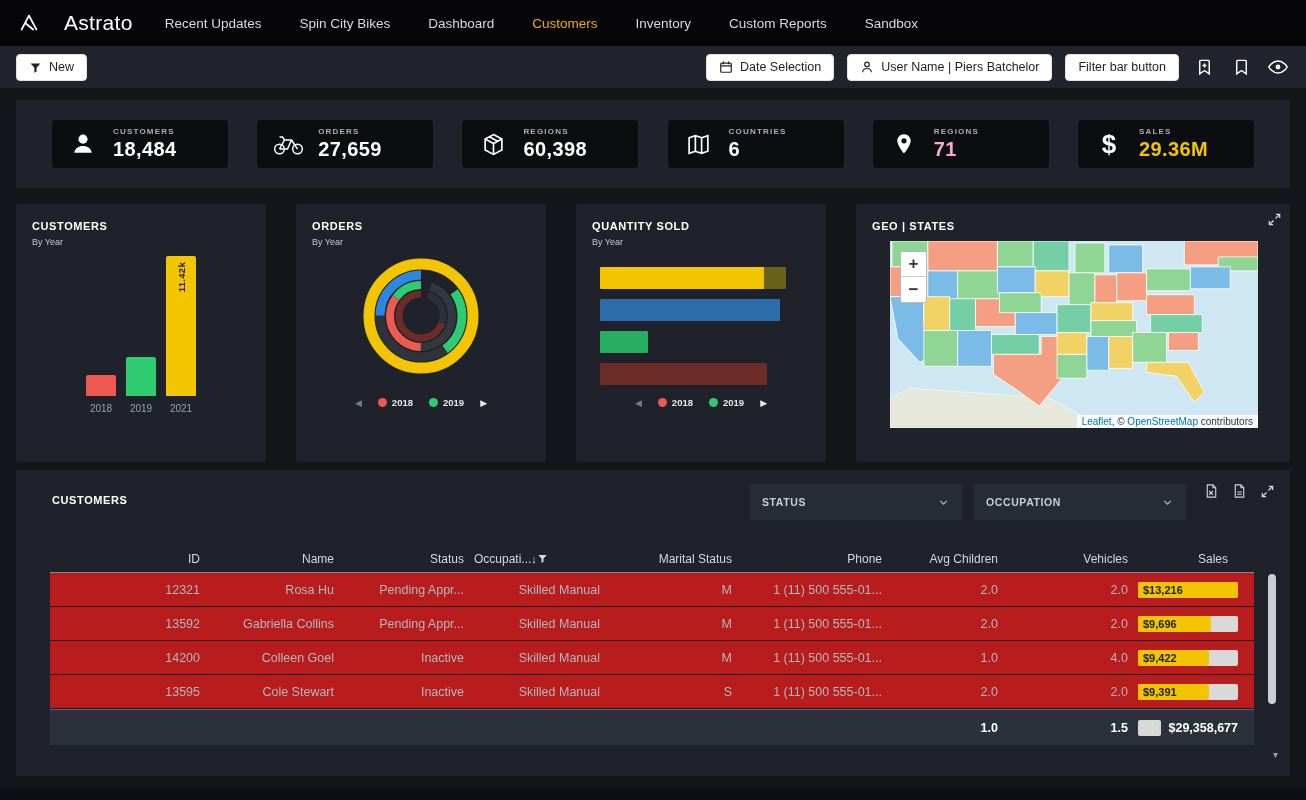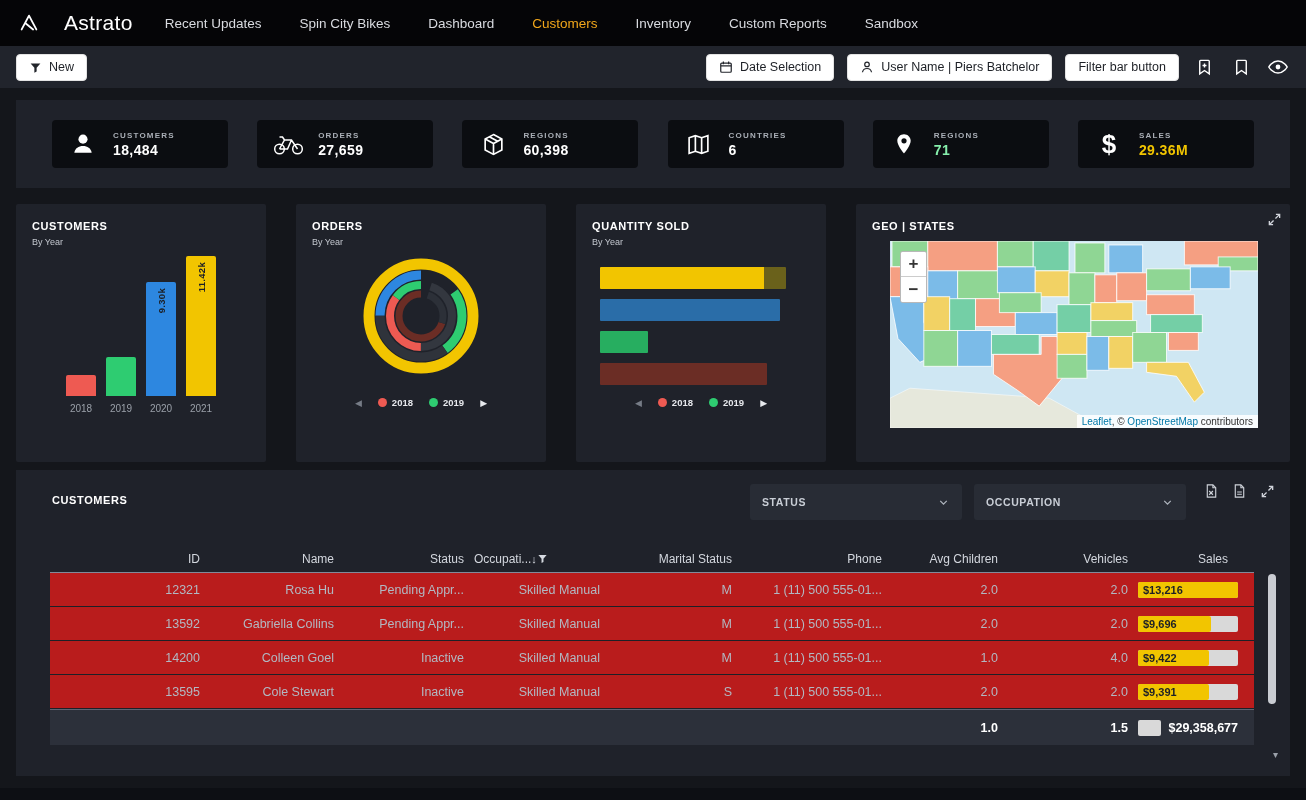--- a/index.html
+++ b/index.html
@@ -17,21 +17,21 @@
   .btn-white{background:#fff;border:1px solid #e3e3e3;border-radius:4px;height:27px;display:inline-flex;align-items:center;gap:7px;padding:0 12px;font-size:12.5px;color:#1d2026;cursor:pointer;white-space:nowrap;}
   .toolbar-right{margin-left:auto;display:flex;align-items:center;gap:13px;}
   .icon-btn{display:inline-flex;align-items:center;justify-content:center;width:24px;height:24px;cursor:pointer;}
 
   
   .kpi-panel{position:absolute;top:100px;left:16px;right:16px;height:88px;background:#1f222a;display:flex;align-items:center;justify-content:space-between;padding:0 36px;}
   .kpi-card{width:176px;height:48px;background:#0b0d11;border-radius:4px;display:flex;align-items:center;padding:0 14px;gap:13px;cursor:pointer;}
   .kpi-icon{width:34px;display:flex;align-items:center;justify-content:center;}
   .kpi-meta{display:flex;flex-direction:column;gap:2px;}
   .kpi-label{font-size:8px;font-weight:700;color:#a9aeb6;letter-spacing:1.2px;}
-  .kpi-value{font-size:14px;font-weight:700;color:#fff;letter-spacing:.4px;}
+  .kpi-value{font-size:20px;font-weight:700;color:#fff;letter-spacing:.4px;}
   .dollar-glyph{font-size:26px;font-weight:700;color:#fff;}
 
   
   .charts-row{position:absolute;top:204px;left:16px;right:16px;height:258px;display:flex;gap:30px;}
   .panel{background:#1f222a;position:relative;border-radius:2px;}
   .chart-panel{flex:0 0 250px;}
   .geo-panel{flex:1;}
   .panel-title{position:absolute;top:16px;left:16px;font-size:11px;font-weight:700;color:#fff;letter-spacing:.6px;}
   .panel-sub{position:absolute;top:33px;left:16px;font-size:9px;color:#c3c7ce;}
   .expand-corner{position:absolute;top:8px;right:8px;cursor:pointer;}
@@ -223,21 +223,21 @@
         </span>
       </div><div class="kpi-card">
         <span class="kpi-icon">
           <svg width="24" height="24" viewBox="0 0 24 24">
             <path d="M12 2.2c-3.7 0-6.7 2.9-6.7 6.6 0 4.9 6.7 12.7 6.7 12.7s6.7-7.8 6.7-12.7c0-3.7-3-6.6-6.7-6.6z" fill="#fff"></path>
             <circle cx="12" cy="8.8" r="2.6" fill="#0b0d11"></circle>
           </svg>
         </span>
         <span class="kpi-meta">
           <span class="kpi-label">REGIONS</span>
-          <span class="kpi-value" style="color:#86efac">71</span>
+          <span class="kpi-value" style="color:#f9a8d4">71</span>
         </span>
       </div><div class="kpi-card">
         <span class="kpi-icon">
           <span class="dollar-glyph">$</span>
         </span>
         <span class="kpi-meta">
           <span class="kpi-label">SALES</span>
           <span class="kpi-value" style="color:#f2c500">29.36M</span>
         </span>
       </div></div>
@@ -249,26 +249,20 @@
     <div class="panel-title">CUSTOMERS</div>
     <div class="panel-sub">By Year</div>
     <div class="vbar-chart">
         <div class="vbar-col">
           <div class="vbar" style="height: 21px; background: rgb(238, 90, 82);"></div>
           <div class="vbar-year">2018</div>
         </div>
         <div class="vbar-col">
           <div class="vbar" style="height: 39px; background: rgb(46, 204, 113);"></div>
           <div class="vbar-year">2019</div>
-        </div>
-        <div class="vbar-col">
-          <div class="vbar" style="height: 114px; background: rgb(45, 135, 224);">
-            <span class="vbar-label">9.30k</span>
-          </div>
-          <div class="vbar-year">2020</div>
         </div>
         <div class="vbar-col">
           <div class="vbar" style="height: 140px; background: rgb(242, 197, 0);">
             <span class="vbar-label">11.42k</span>
           </div>
           <div class="vbar-year">2021</div>
         </div>
       </div>
   </div>
 

